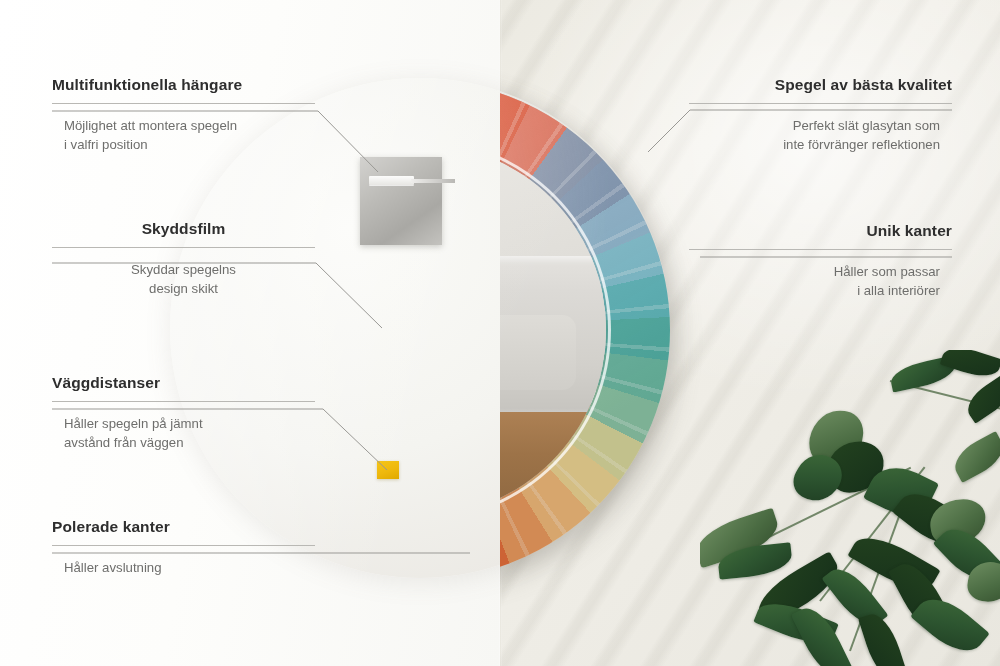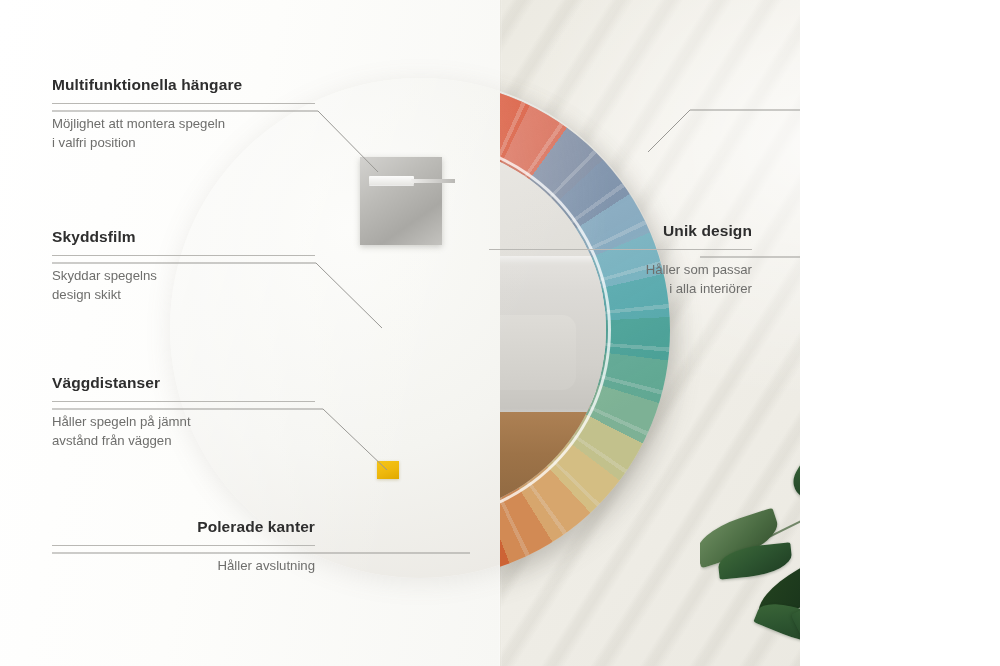--- a/index.html
+++ b/index.html
@@ -2,21 +2,21 @@
 <html><head>
 <meta charset="utf-8">
 <title>Product Infographic</title>
 <style>
   html,body{margin:0;padding:0;}
   body{
     width:1000px;height:666px;overflow:hidden;
     font-family:"Liberation Sans", sans-serif;
     background:#ffffff;
   }
-  .stage{position:relative;width:800px;height:666px;overflow:hidden;background:#e5e5e5;}
+  .stage{position:relative;width:1000px;height:666px;overflow:hidden;background:#e5e5e5;}
 
   
   .bg-left{
     position:absolute;left:0;top:0;width:502px;height:666px;
     background:linear-gradient(100deg,#ffffff 0%,#fdfdfb 45%,#f7f7f4 100%);
   }
   .bg-right{
     position:absolute;left:500px;top:0;width:500px;height:666px;
     background:linear-gradient(135deg,#eceae2 0%,#f2f0e9 30%,#eeece5 60%,#e9e7df 100%);
   }
@@ -206,31 +206,31 @@
   .label.right{right:48px;text-align:right;}
   .label h3{
     margin:0 0 9px 0;
     font-size:15.5px;font-weight:bold;color:#2e2e2e;letter-spacing:.1px;
     white-space:nowrap;
   }
   .label .rule{
     height:1px;background:#b9b8b4;margin-bottom:10px;
   }
   .label p{
-    margin:0;font-size:13.2px;line-height:1.45;color:#6e6e6c;font-weight:400;
+    margin:12px;font-size:13.2px;line-height:1.45;color:#6e6e6c;font-weight:400;
     white-space:pre-line;
   }
   .label.left .rule{width:263px;}
   .label.right .rule{width:263px;margin-left:auto;}
 
   
   #lbl-hangers{top:76px;}
-  #lbl-film{top:228px;}
+  #lbl-film{top:220px;text-align:center;}
   #lbl-spacers{top:374px;}
-  #lbl-edges{top:518px;text-align:right;}
+  #lbl-edges{top:518px;}
   #lbl-quality{top:76px;}
   #lbl-design{top:222px;}
 </style>
 </head>
 <body>
 
 <div class="stage">
 
   <div class="bg-left"></div>
   <div class="bg-right">
@@ -330,21 +330,27 @@
     <p>Håller spegeln på jämnt
 avstånd från väggen</p>
   </div>
 
   <div class="label left" id="lbl-edges">
     <h3>Polerade kanter</h3>
     <div class="rule"></div>
     <p>Håller avslutning</p>
   </div>
 
+  <div class="label right" id="lbl-quality">
+    <h3>Spegel av bästa kvalitet</h3>
+    <div class="rule"></div>
+    <p>Perfekt slät glasytan som
+inte förvränger reflektionen</p>
+  </div>
 
   <div class="label right" id="lbl-design">
-    <h3>Unik design</h3>
+    <h3>Unik kanter</h3>
     <div class="rule"></div>
     <p>Håller som passar
 i alla interiörer</p>
   </div>
 
 </div>
 
 </body></html>

